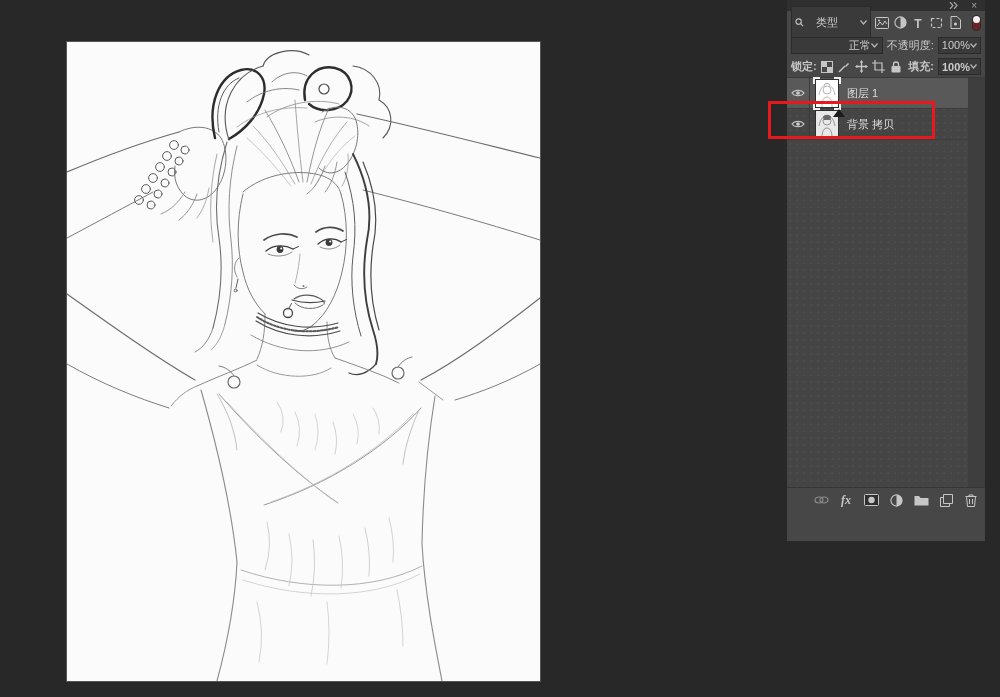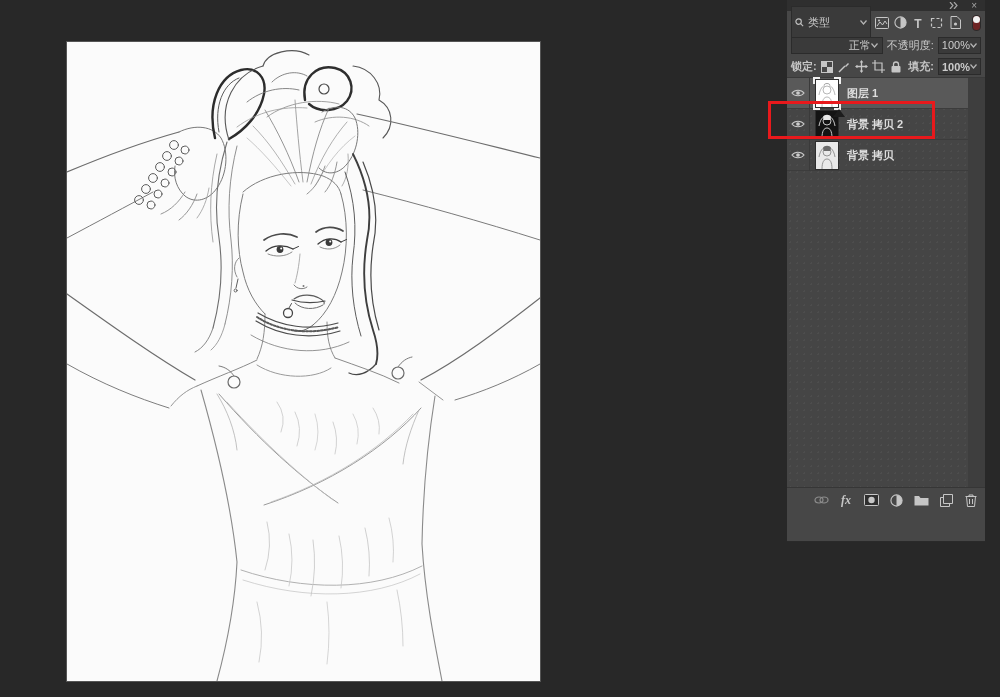--- a/index.html
+++ b/index.html
@@ -36,41 +36,41 @@
   }
   .tab.active{background:#474747;color:#e4e4e4;}
   .tab-menu{margin-left:auto;display:flex;align-items:center;padding:0 8px;}
 
   .row-h{display:flex;align-items:center;padding:0 4px;background:#474747;}
   .filterrow{height:23px;gap:3px;}
   .field{
     background:#3a3a3a;border:1px solid #2b2b2b;height:17px;
     display:flex;align-items:center;color:#cccccc;box-sizing:border-box;
   }
-  .kindsel{width:88px;padding:16px 3px;gap:4px;}
+  .kindsel{width:88px;padding:16px 3px;gap:12px;}
   .kindsel .lbl{flex:1;}
   .ficon{width:17px;height:17px;display:flex;align-items:center;justify-content:center;}
   .ftoggle{
     width:8px;height:14px;border-radius:4px;background:#6e2424;margin-left:6px;
     position:relative;border:1px solid #2b2b2b;
   }
   .ftoggle::after{content:"";position:absolute;left:0.5px;top:0.5px;width:7px;height:7px;border-radius:50%;background:#f2f2f2;}
 
   .blendrow{height:22px;gap:4px;}
   .blendsel{width:100px;padding:0 4px;justify-content:flex-end;}
   .minilabel{color:#c6c6c6;white-space:nowrap;}
   .valbox{width:46px;padding:0 3px;justify-content:space-between;}
 
   .lockrow{height:21px;gap:4px;font-weight:bold;}
   .lockrow .licon{width:15px;height:15px;display:flex;align-items:center;justify-content:center;}
 
   .layerlist{
     position:relative;height:409px;background:#454545;
     background-image:radial-gradient(rgba(255,255,255,0.045) 1px, transparent 1px);
-    background-size:7px 7px;border-top:1px solid #393939;font-weight:bold;
+    background-size:7px 7px;border-top:1px solid #393939;
   }
   .scrollgutter{position:absolute;right:0;top:0;bottom:0;width:17px;background:#3e3e3e;}
   .lrow{
     width:181px;height:31px;box-sizing:border-box;display:flex;align-items:center;
     border-bottom:1px solid #3c3c3c;position:relative;
   }
   .lrow.sel{background:#595959;}
   .eyecell{
     width:22px;height:31px;display:flex;align-items:center;justify-content:center;
     border-right:1px solid #3a3a3a;flex:0 0 22px;
@@ -402,39 +402,20 @@
               <path d="M1,7 V1 H7"></path>
               <path d="M21,1 H27 V7"></path>
               <path d="M27,26 V32 H21"></path>
               <path d="M7,32 H1 V26"></path>
             </g>
           </svg>
       </div>
       <div class="lname">图层 1</div>
     </div>
 
-    <div class="lrow">
-      <div class="eyecell">
-        <svg width="14" height="10" viewBox="0 0 15 10">
-            <path d="M1,5 C4,1 11,1 14,5 C11,9 4,9 1,5 Z" fill="none" stroke="#cbcbcb" stroke-width="1.2"></path>
-            <circle cx="7.5" cy="5" r="2" fill="#cbcbcb"></circle>
-          </svg>
-      </div>
-      <div class="thumb" style="background:#141414;">
-        <svg viewBox="0 0 22 27">
-            <g fill="none" stroke="#dcdcdc" stroke-width="0.9">
-              <circle cx="11" cy="10" r="4"></circle>
-              <path d="M3,15 C4,9 7,5 9,6 M19,15 C18,9 15,5 13,6"></path>
-              <path d="M6,27 C6,20 8,17 11,17 C14,17 16,20 16,27"></path>
-            </g>
-            <path d="M7,6 C8,3 14,3 15,6 L14,9 L8,9 Z" fill="#e8e8e8"></path>
-          </svg>
-      </div>
-      <div class="lname">背景 拷贝 2</div>
-    </div>
 
     <div class="lrow">
       <div class="eyecell">
         <svg width="14" height="10" viewBox="0 0 15 10">
             <path d="M1,5 C4,1 11,1 14,5 C11,9 4,9 1,5 Z" fill="none" stroke="#cbcbcb" stroke-width="1.2"></path>
             <circle cx="7.5" cy="5" r="2" fill="#cbcbcb"></circle>
           </svg>
       </div>
       <div class="thumb" style="background:#e9e9e9;">
         <svg viewBox="0 0 22 27">

